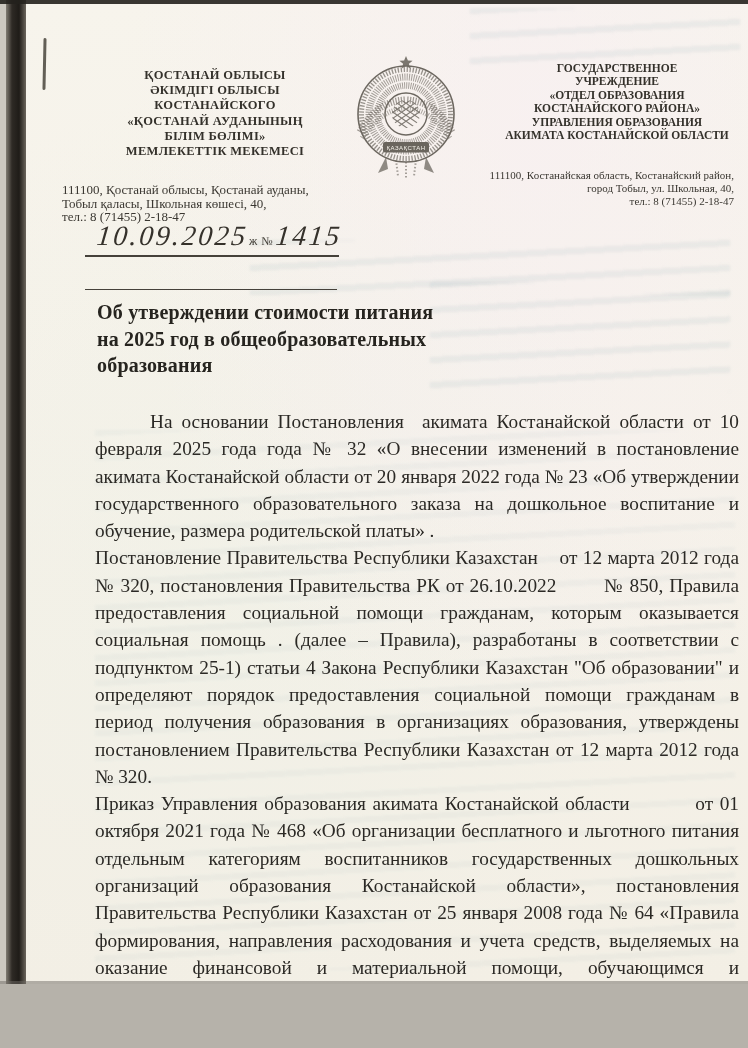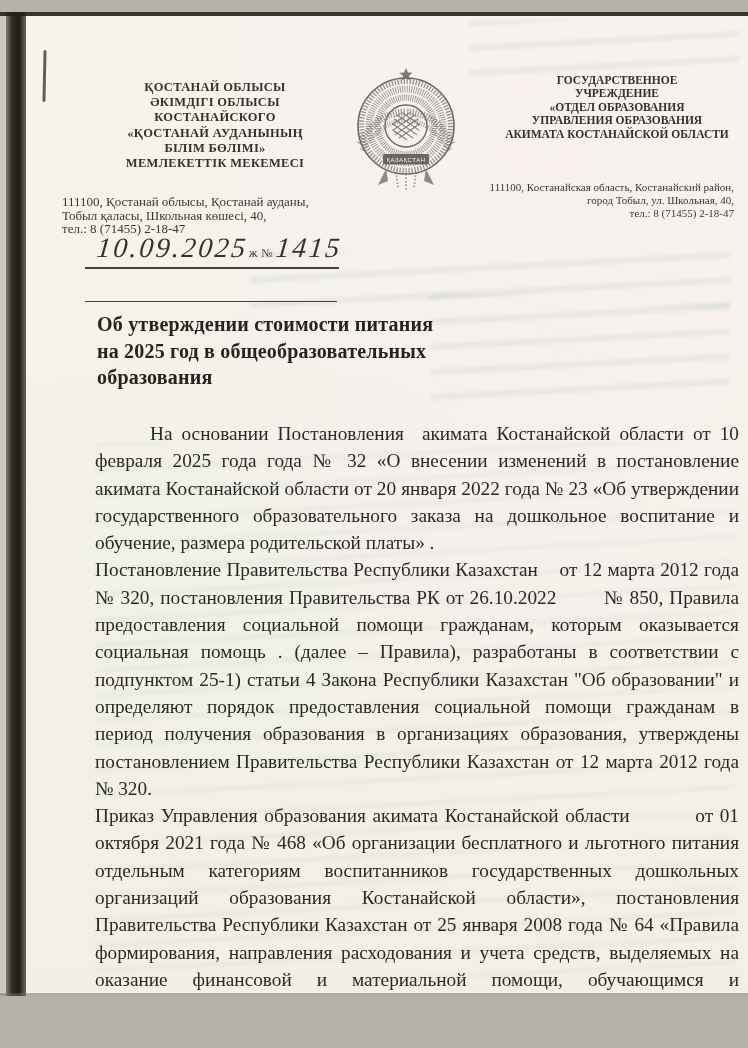--- a/index.html
+++ b/index.html
@@ -1,17 +1,17 @@
 <!DOCTYPE html>
 <html><head>
 <meta charset="utf-8">
 <style>
   html, body { margin:0; padding:0; background:#b6b2aa; }
   .scan {
-    position:relative; width:748px; height:984px; margin:12px auto;
+    position:relative; width:748px; height:984px; margin:0 auto;
     background:
       radial-gradient(ellipse at 72% 12%, rgba(248,238,244,.55), transparent 55%),
       radial-gradient(ellipse at 30% 60%, rgba(236,240,230,.4), transparent 60%),
       linear-gradient(#f7f4ec, #f3efe5);
     overflow:hidden;
     font-family:"Liberation Serif", serif;
     color:#2b2925;
   }
   
   .edge-left-outer { position:absolute; left:0; top:0; bottom:0; width:6px; background:#ccc8c0; }
@@ -121,20 +121,21 @@
     </g>
     <g stroke="#5a554d" stroke-width="2" stroke-dasharray="1.5 2" opacity=".6">
       <path d="M48 106 L50 122 M58 108 L58 124 M68 106 L66 122"></path>
     </g>
   </svg>
 
   <div class="org-right">
     <div>ГОСУДАРСТВЕННОЕ</div>
     <div>УЧРЕЖДЕНИЕ</div>
     <div>«ОТДЕЛ ОБРАЗОВАНИЯ</div>
+    <div>КОСТАНАЙСКОГО РАЙОНА»</div>
     <div>УПРАВЛЕНИЯ ОБРАЗОВАНИЯ</div>
     <div>АКИМАТА КОСТАНАЙСКОЙ ОБЛАСТИ</div>
   </div>
 
   <div class="addr-left">
     <div>111100, Қостанай облысы, Қостанай ауданы,</div>
     <div>Тобыл қаласы, Школьная көшесі, 40,</div>
     <div>тел.: 8 (71455) 2-18-47</div>
   </div>
   <div class="addr-right">

